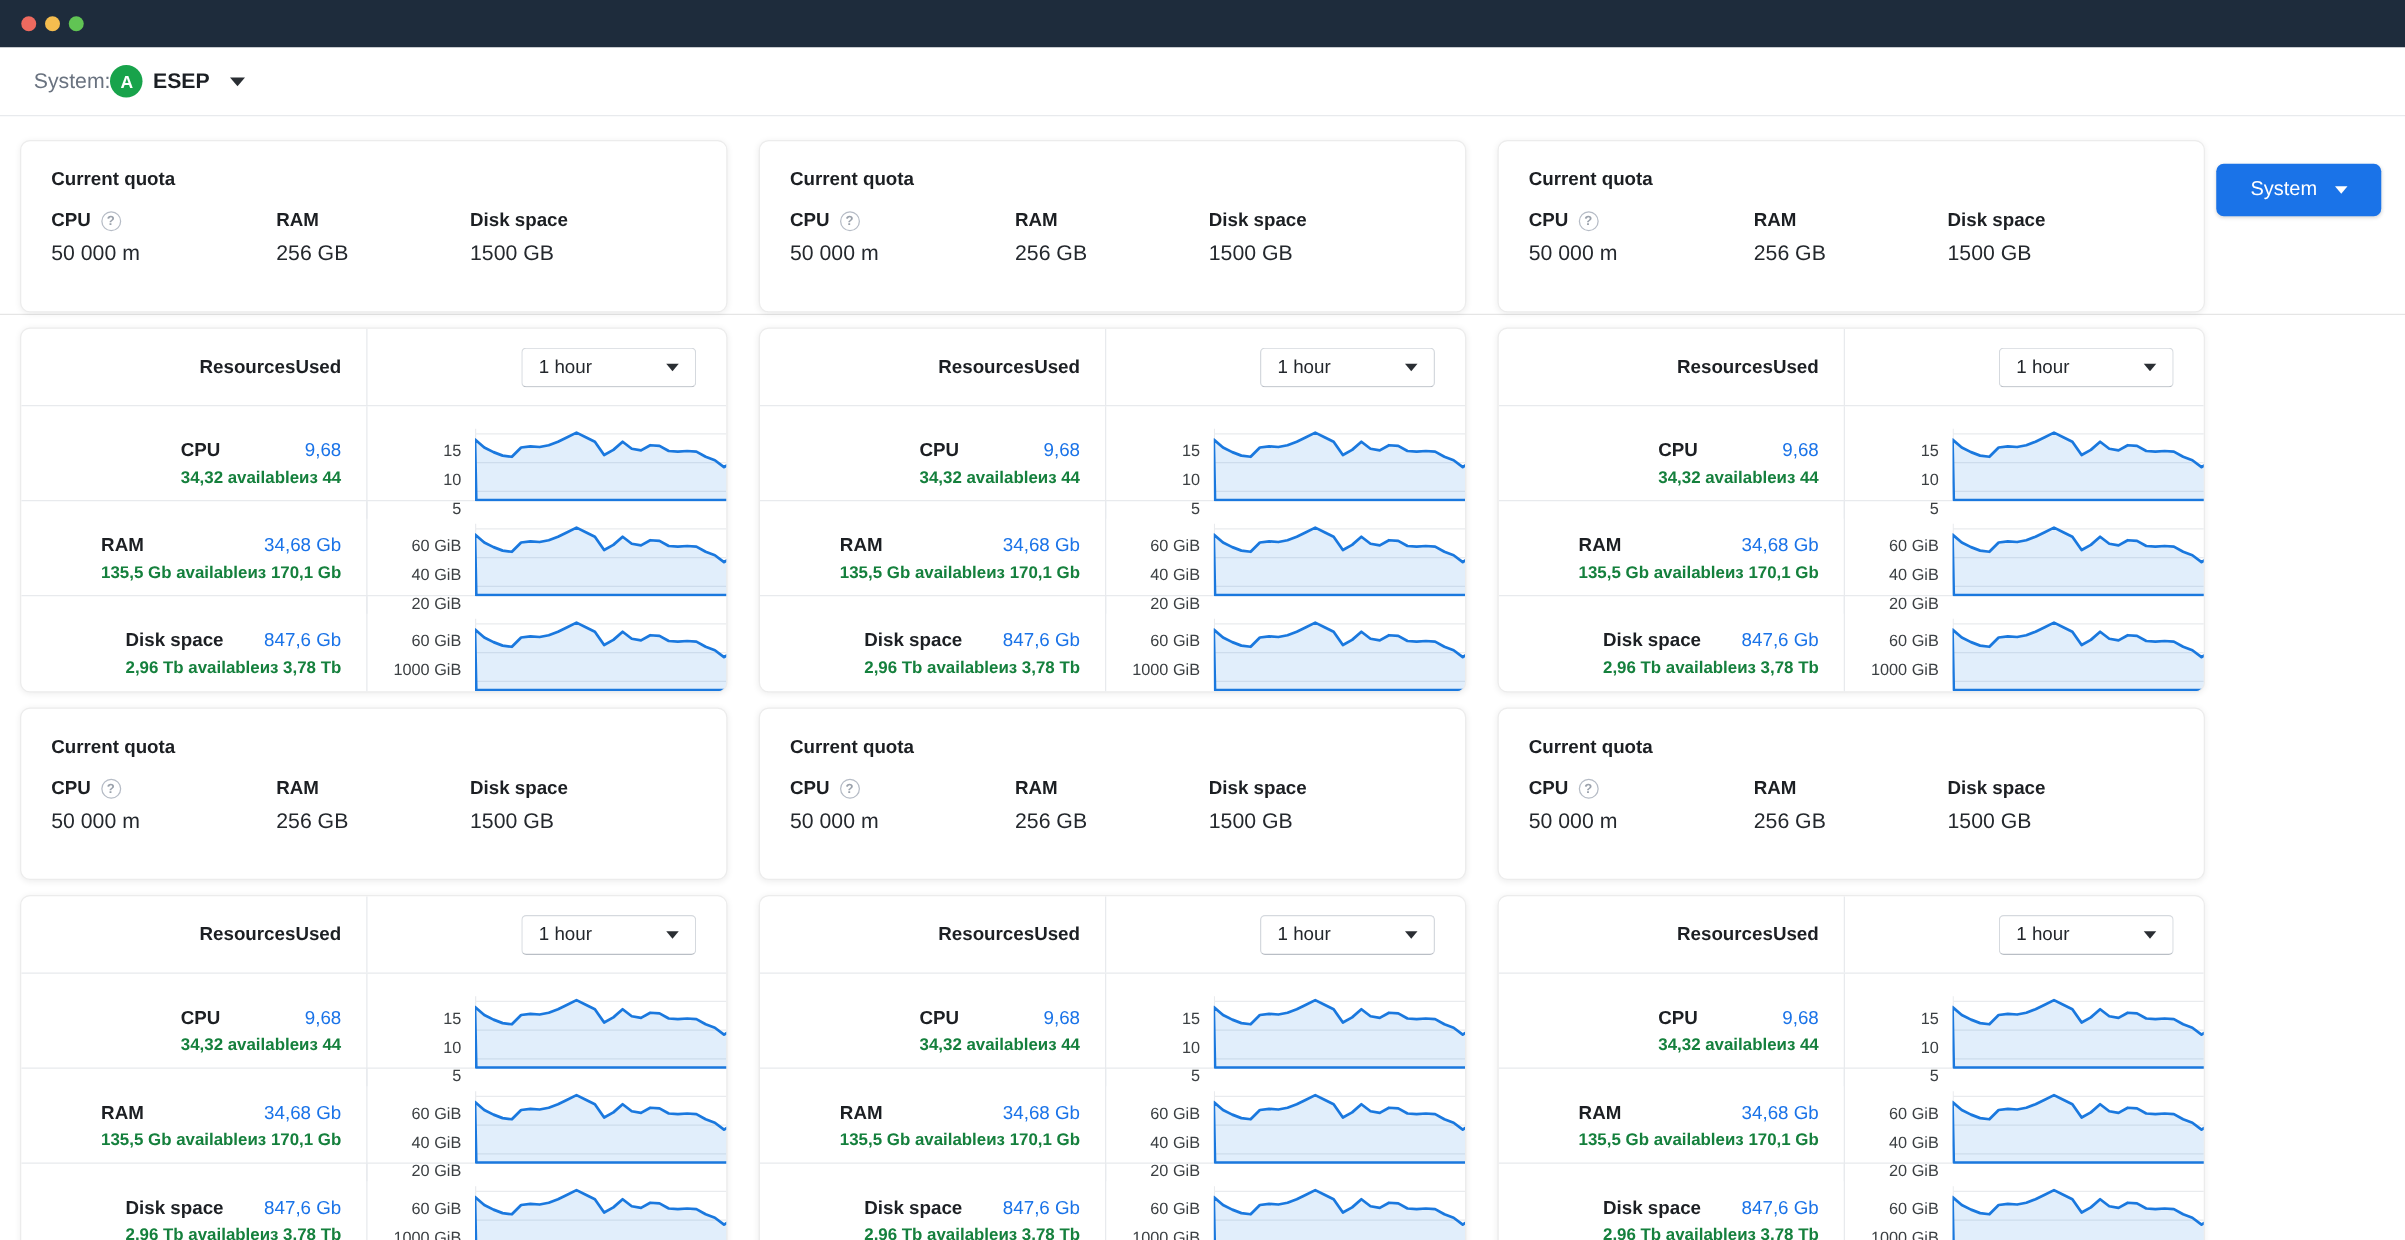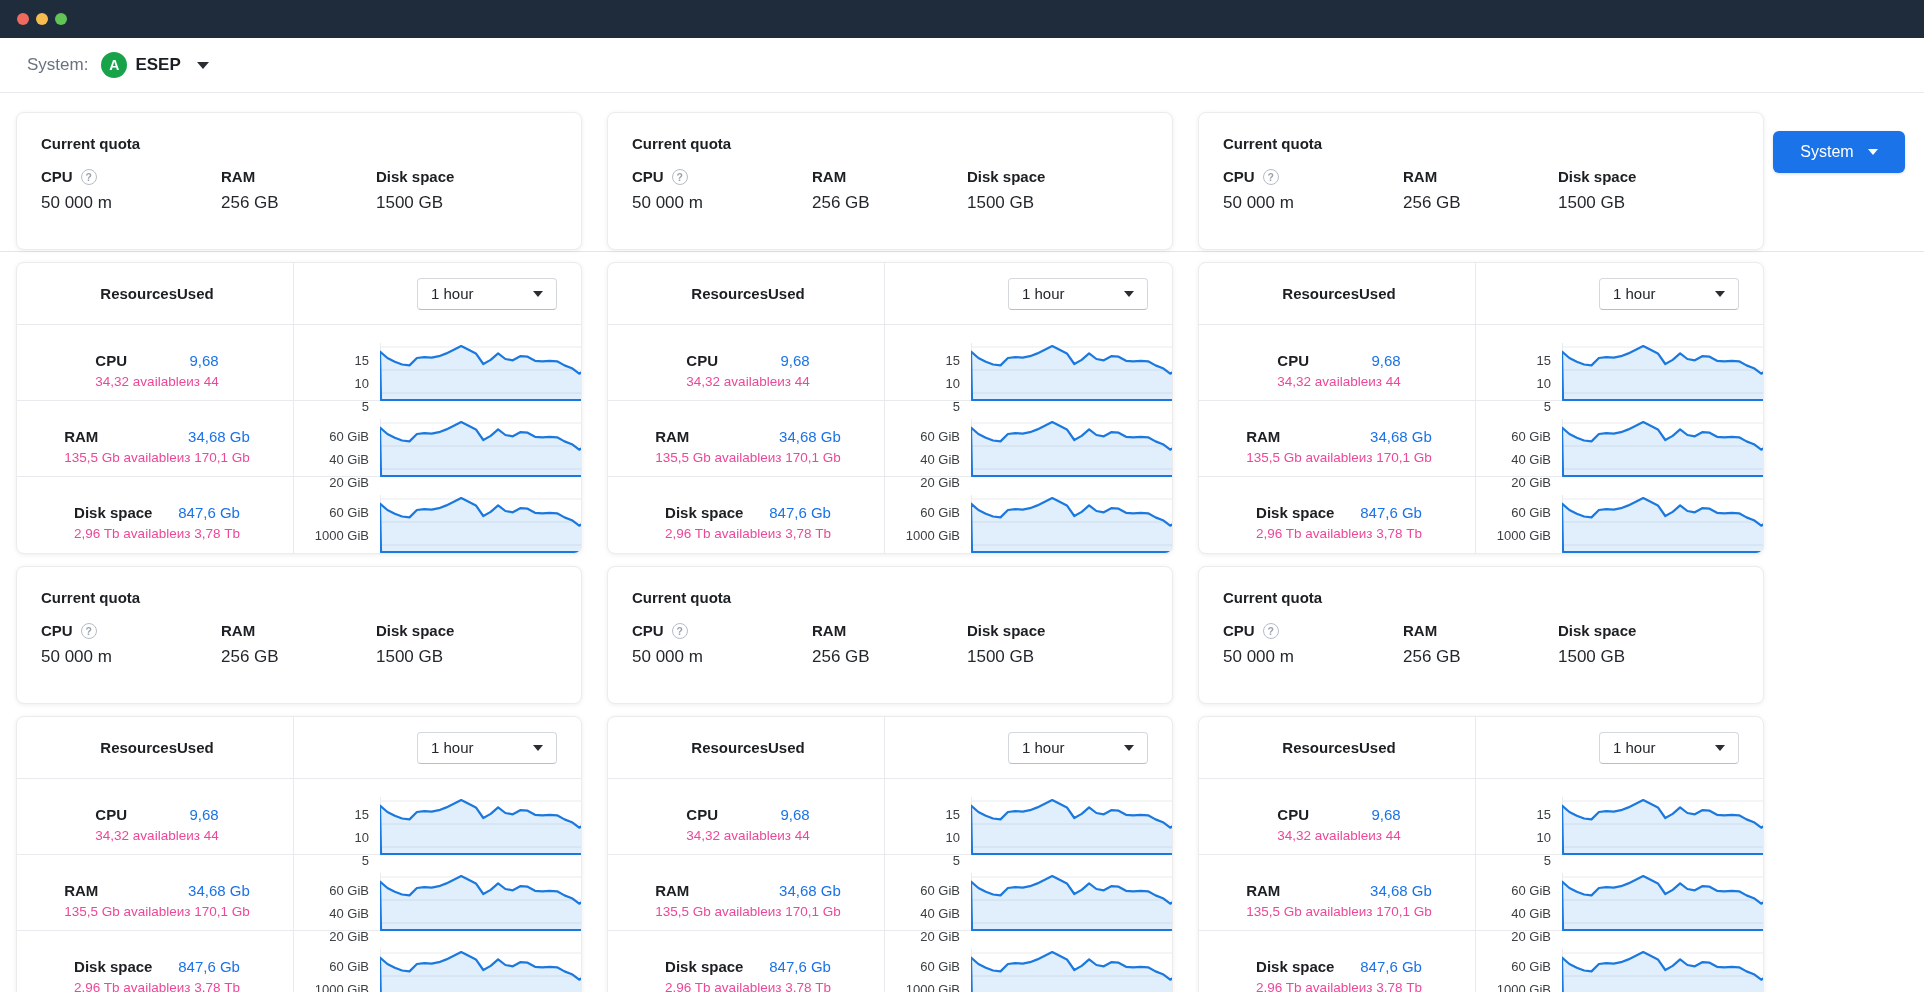--- a/index.html
+++ b/index.html
@@ -8,21 +8,21 @@
     width:1924px; height:992px; position:relative;
     background:#ffffff; font-family:"Liberation Sans", sans-serif;
     color:#1c1f23;
   }
   
   .titlebar { height:38px; background:#1e2c3c; display:flex; align-items:center; padding-left:17px; }
   .dot { width:12px; height:12px; border-radius:50%; margin-right:7px; }
   .dot.red { background:#ee6a5f; } .dot.yellow { background:#f5bd4f; } .dot.green { background:#61c454; }
   
   .appbar { height:55px; background:#fff; border-bottom:1px solid #e8eaed; display:flex; align-items:center; padding-left:27px; }
-  .sys-label { font-size:17px; color:#6a7380; margin-right:13px; }
+  .sys-label { font-size:17px; color:#6a7380; }
   .sys-badge { width:26px; height:26px; border-radius:50%; background:#18a34b; color:#fff; font-size:14px; font-weight:bold; display:flex; align-items:center; justify-content:center; margin-right:8px; }
   .sys-name { font-size:17px; font-weight:bold; color:#1b1f24; }
   .caret { width:0; height:0; border-left:6px solid transparent; border-right:6px solid transparent; border-top:7px solid #2a2e33; }
   .sys-caret { margin-left:16px; }
   .sys-group { display:flex; align-items:center; cursor:pointer; }
   
   .section-divider { position:absolute; left:0; right:0; top:251px; border-top:1px solid #e5e5e5; z-index:0; }
   .columns { position:absolute; left:16px; top:112px; display:flex; gap:25px; z-index:1; }
   .col { width:566px; display:flex; flex-direction:column; gap:12px; }
   .card { background:#fff; border:1px solid #ececec; border-radius:8px; box-shadow:0 1px 5px rgba(0,0,0,0.07); }
@@ -32,29 +32,29 @@
   .quota-items { display:grid; grid-template-columns:180px 155px auto; }
   .q-label-row { display:flex; align-items:center; gap:8px; }
   .q-label { font-size:15px; font-weight:bold; }
   .help-icon { width:16px; height:16px; border:1.5px solid #b6bcc6; border-radius:50%; color:#9aa1ab; font-size:10.5px; font-weight:bold; display:flex; align-items:center; justify-content:center; cursor:default; }
   .q-value { font-size:17px; color:#24282d; margin-top:8px; }
   
   .res-panel { height:292px; overflow:hidden; display:flex; flex-direction:column; }
   .p-hrow { height:64px; display:grid; grid-template-columns:277px 1fr; border-bottom:1px solid #e8eaed; }
   .p-row  { height:76px; display:grid; grid-template-columns:277px 1fr; border-bottom:1px solid #e8eaed; }
   .p-row:last-child { border-bottom:none; }
-  .cell-left { border-right:1px solid #e8eaed; display:flex; align-items:center; justify-content:center; padding:0 20px 0 24px; }
+  .cell-left { border-right:1px solid #e8eaed; display:flex; align-items:center; justify-content:flex-end; padding:0 20px 0 24px; }
   .p-head-left { font-size:15px; font-weight:bold; }
   .p-head-right { display:flex; align-items:center; justify-content:flex-end; padding-right:24px; }
   .select { width:140px; height:32px; border:1px solid #d5d9de; border-bottom-color:#b9bec5; border-radius:4px; background:#fff; display:flex; align-items:center; justify-content:space-between; padding:0 13px; cursor:pointer;text-align:center; }
   .select-value { font-size:15px; color:#23272c; }
   .select .caret { border-left-width:5px; border-right-width:5px; border-top-width:6px; }
   .r-stack { display:flex; flex-direction:column; }
   .r-label { font-size:15px; font-weight:bold; }
-  .r-sub { font-size:13.5px; color:#ec4899; margin-top:5px; }
+  .r-sub { font-size:13.5px; color:#15803d; margin-top:5px;font-weight:bold; }
   .r-used-stack { display:flex; flex-direction:column; align-items:flex-end; }
   .r-used { font-size:15px; color:#1a73e8; }
   .chart-cell { display:flex; align-items:center; padding-right:24px; }
   .ticks { width:86px; position:relative; height:62px; flex:none;margin-top:28px; }
   .ticks span { position:absolute; right:11px; width:75px; text-align:right; font-size:13px; color:#3c4043; line-height:18px; }
   .spark { width:214px; height:62px; flex:none; }
   
   .actions-btn { position:absolute; top:131px; right:19px; width:132px; height:42px; background:#1a73e8; border:none; border-radius:6px; color:#fff; display:flex; align-items:center; justify-content:center; gap:14px; cursor:pointer; box-shadow:0 1px 3px rgba(0,0,0,0.15); z-index:2; }
   .actions-label { font-size:16px; color:#fff; font-family:"Liberation Sans", sans-serif; }
   .actions-btn .caret { border-top-color:#fff; border-left-width:5px; border-right-width:5px; border-top-width:6px; }

